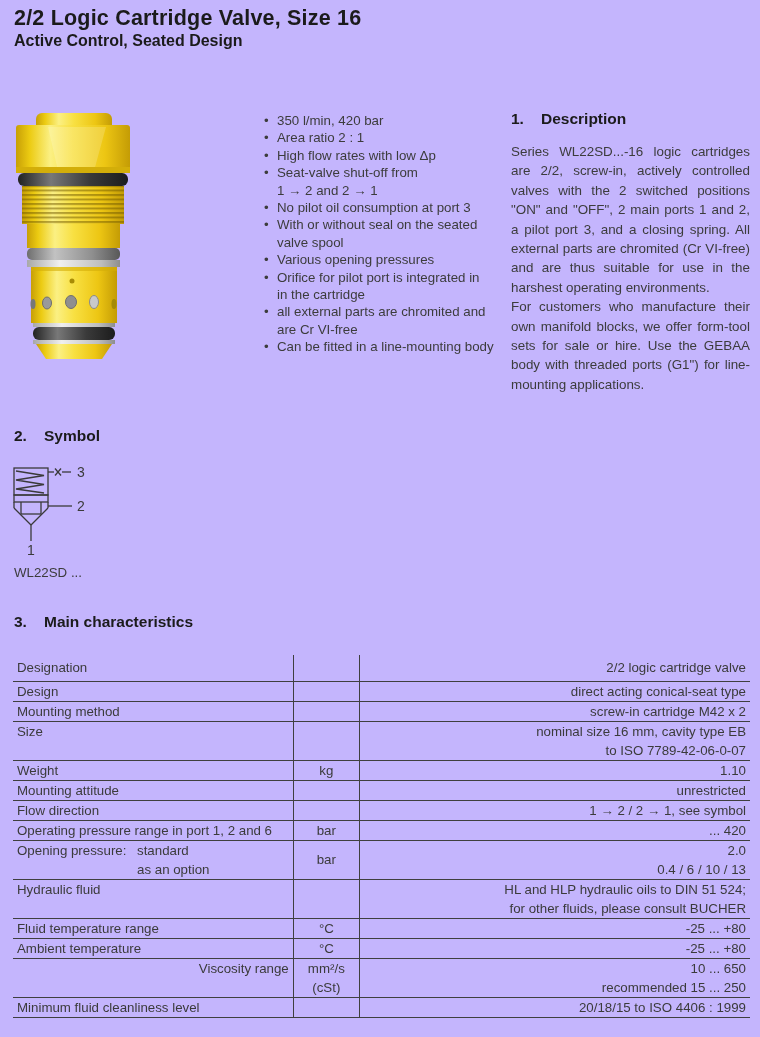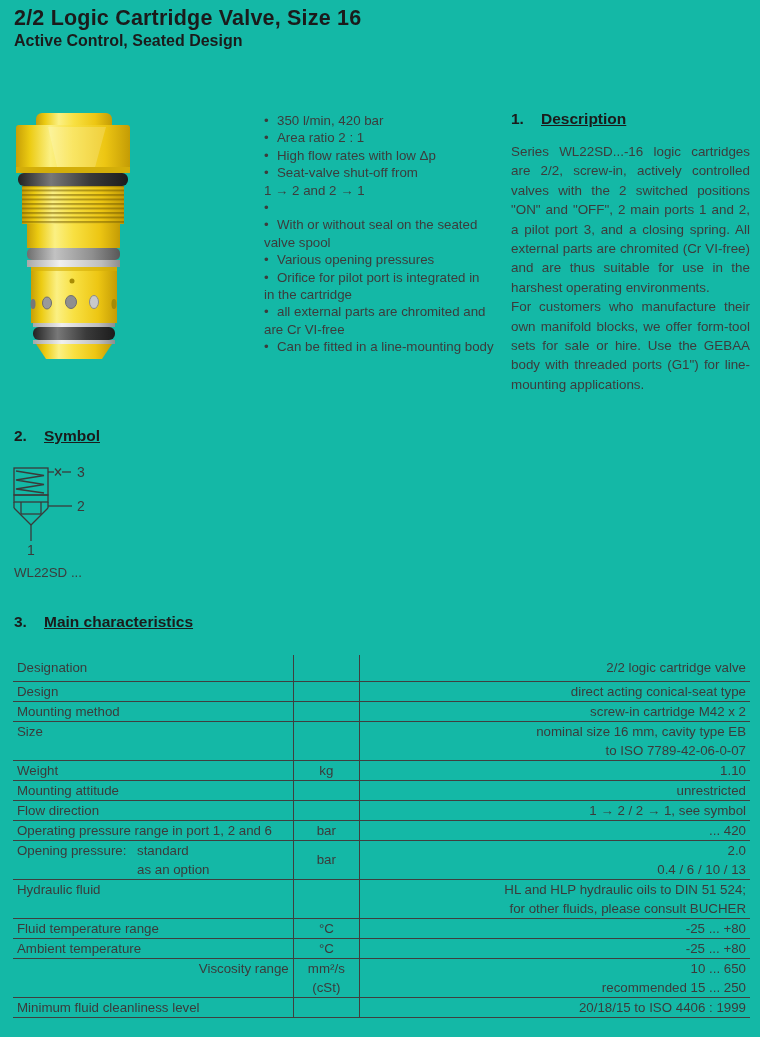--- a/index.html
+++ b/index.html
@@ -1,34 +1,34 @@
 <!DOCTYPE html>
 <html><head>
 <meta charset="utf-8">
 <style>
   html,body{margin:0;padding:0;background:#fff;}
-  .page{position:relative;width:760px;height:1037px;background:#14b8a6;
+  .page{position:relative;width:760px;height:1037px;background:#c4b5fd;
         font-family:"Liberation Sans",sans-serif;color:#3b3b3b;overflow:hidden;}
 
   
   .title-block{position:absolute;left:14px;top:6px;}
   .title-main{font-size:21.5px;font-weight:bold;color:#1b1b1b;line-height:25px;letter-spacing:.2px;}
   .title-sub{font-size:16px;font-weight:bold;color:#1b1b1b;line-height:20.5px;}
 
   
   .valve-figure{position:absolute;left:14px;top:113px;width:120px;height:248px;}
 
   
   .features{position:absolute;left:264px;top:112px;width:244px;font-size:13.3px;line-height:17.4px;color:#3c3c3c;}
   .feat-line{display:flex;}
   .feat-bullet{width:13px;flex:0 0 13px;color:#3c3c3c;}
-  .feat-cont{}
-
-  
-  .sec-head{font-size:15.5px;font-weight:bold;color:#1b1b1b;text-decoration:underline;}
+  .feat-cont{margin-left:13px;}
+
+  
+  .sec-head{font-size:15.5px;font-weight:bold;color:#1b1b1b;}
   .sec-num{display:inline-block;width:30px;}
 
   
   .description{position:absolute;left:511px;top:110px;width:239px;}
   .description p{margin:0;font-size:13.4px;line-height:19.4px;text-align:justify;color:#3c3c3c;}
   .description .desc-head{margin-bottom:14px;}
 
   
   .symbol-head{position:absolute;left:14px;top:427px;}
   .symbol-svg{position:absolute;left:10px;top:456px;}
@@ -138,20 +138,21 @@
         <span class="feat-bullet">•</span>
         <span>High flow rates with low Δp</span>
       </div>
     <div class="feat-line">
         <span class="feat-bullet">•</span>
         <span>Seat-valve shut-off from</span>
       </div>
     <div class="feat-cont">1 → 2 and 2 → 1</div>
     <div class="feat-line">
         <span class="feat-bullet">•</span>
+        <span>No pilot oil consumption at port 3</span>
       </div>
     <div class="feat-line">
         <span class="feat-bullet">•</span>
         <span>With or without seal on the seated</span>
       </div>
     <div class="feat-cont">valve spool</div>
     <div class="feat-line">
         <span class="feat-bullet">•</span>
         <span>Various opening pressures</span>
       </div>

